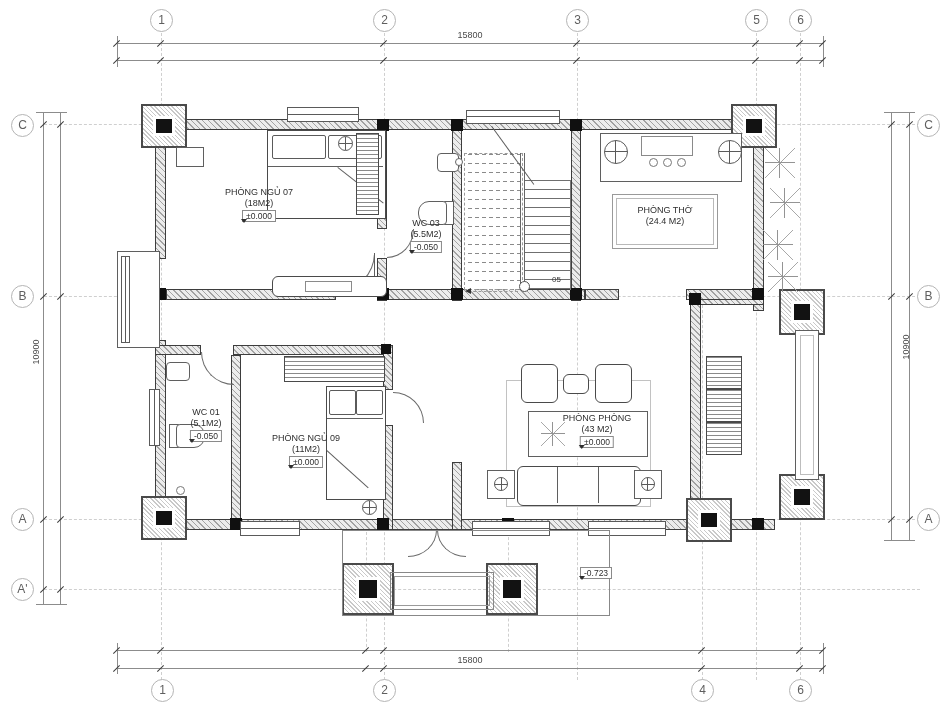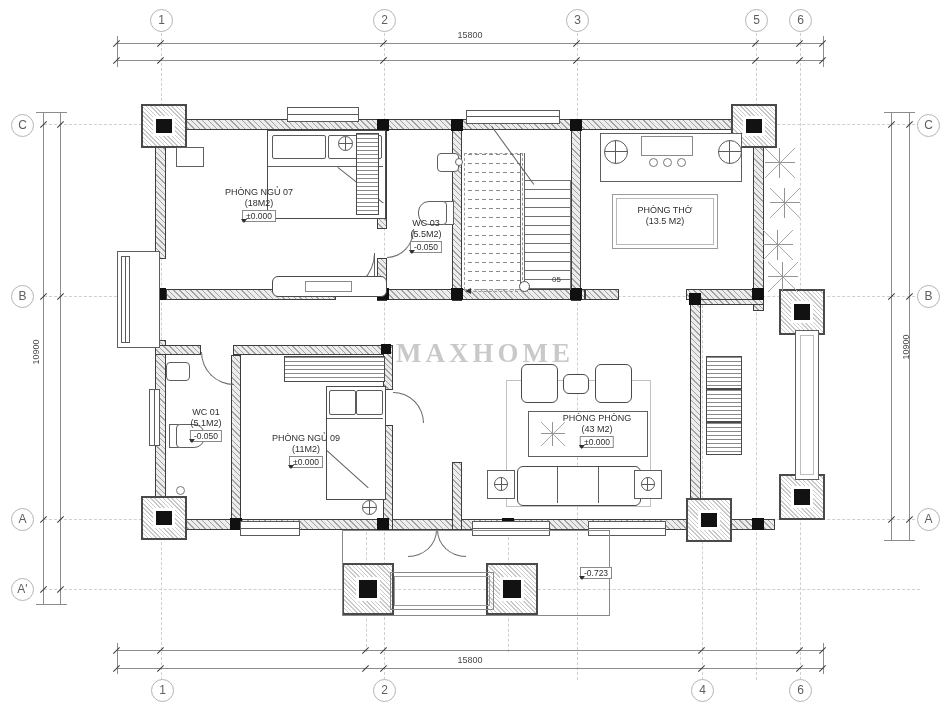--- a/index.html
+++ b/index.html
@@ -308,34 +308,33 @@
     <div>(18M2)</div>
     <div style="margin-top:1px"><span class="tag">±0.000</span></div>
   </div>
   <div class="rlab" style="left:426px;top:218px">
     <div>WC 03</div>
     <div>(5.5M2)</div>
     <div style="margin-top:1px"><span class="tag">-0.050</span></div>
   </div>
   <div class="rlab" style="left:665px;top:205px">
     <div>PHÒNG THỜ</div>
-    <div>(13.5 M2)</div>
+    <div>(24.4 M2)</div>
   </div>
   <div class="rlab" style="left:206px;top:407px">
     <div>WC 01</div>
     <div>(5.1M2)</div>
     <div style="margin-top:1px"><span class="tag">-0.050</span></div>
   </div>
   <div class="rlab" style="left:306px;top:433px">
     <div>PHÒNG NGỦ 09</div>
     <div>(11M2)</div>
     <div style="margin-top:1px"><span class="tag">±0.000</span></div>
   </div>
   <div class="rlab" style="left:597px;top:413px">
     <div>PHÒNG PHÒNG</div>
     <div>(43 M2)</div>
     <div style="margin-top:1px"><span class="tag">±0.000</span></div>
   </div>
   <div class="a" style="left:580px;top:562px;z-index:6"><span class="tag">-0.723</span></div>
 
-  <div class="a wm" style="left:396px;top:338px">MAXHOME</div>
 
 </div>
 
 </body></html>

